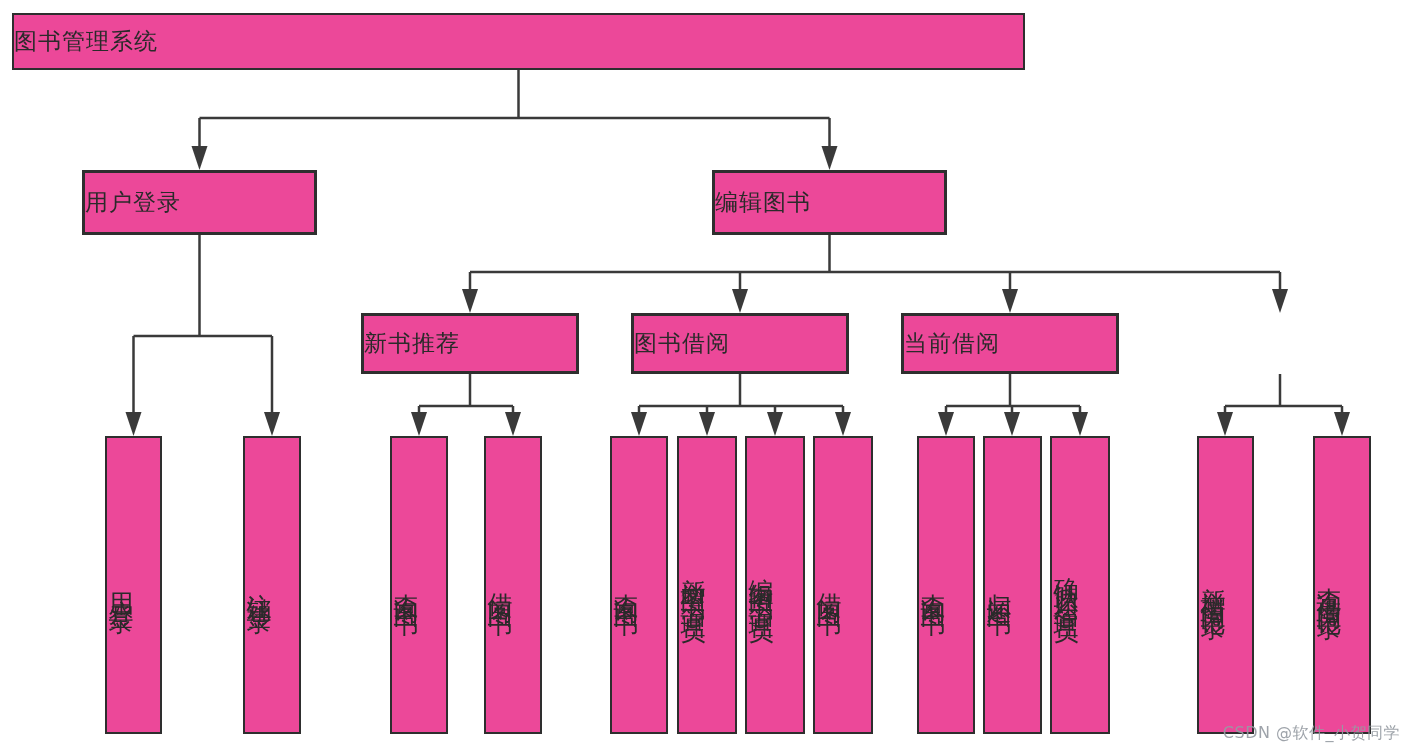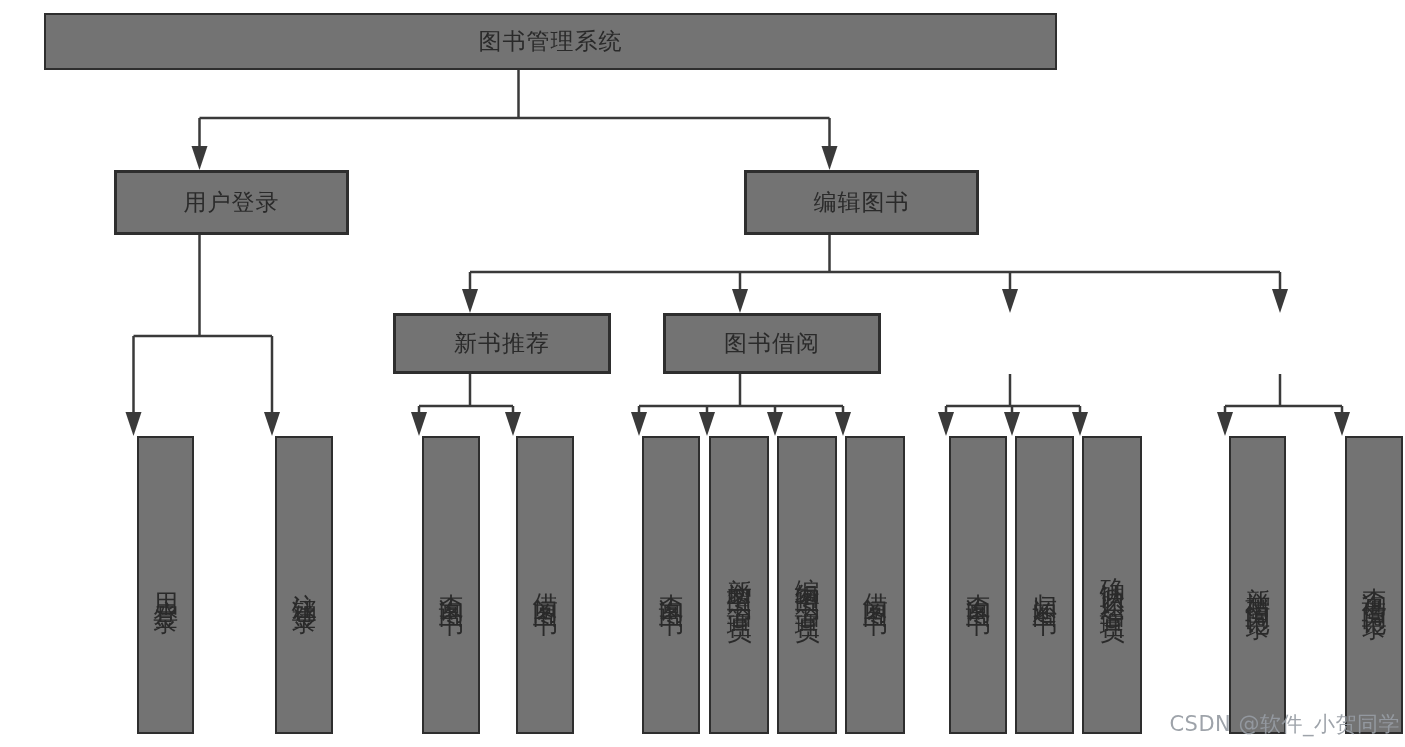--- a/index.html
+++ b/index.html
@@ -17,39 +17,38 @@
     font-family:"DejaVu Sans", sans-serif;
     overflow:hidden;
   }
   .connectors{position:absolute;left:0;top:0;width:1405px;height:747px;}
   .connectors path.l{stroke:var(--line);stroke-width:2.5;fill:none;}
   .connectors path.a{fill:var(--line);stroke:none;}
   .node{
     position:absolute;
     box-sizing:border-box;
     border:3px solid var(--border);
-    background:#737373;
-    display:flex;align-items:center;justify-content:center;
+    background:#ec4899;
+    display:flex;align-items:center;
     color:var(--text);
-    margin-left:32px;
   }
   .node.hlabel{font-size:23px;letter-spacing:1px;white-space:nowrap;}
   .node.root{border-width:2px;}
   .node.leaf{border-width:2.5px;}
   .vtext{
     writing-mode:vertical-rl;
     text-orientation:mixed;
     font-size:25px;
     letter-spacing:6px;
     line-height:1.1;
   }
   .watermark{
     position:absolute;
-    right:5px;bottom:9px;
-    font-size:21px;
+    right:5px;bottom:3px;
+    font-size:16px;
     letter-spacing:0.5px;
     color:var(--watermark);
     opacity:0.92;
     white-space:nowrap;
   }
 </style>
 </head>
 <body>
 
 <div class="canvas">
@@ -126,20 +125,23 @@
   <div class="node hlabel" style="left:712px;top:170px;width:235px;height:65px;">
     <span>编辑图书</span>
   </div>
 
   <div class="node hlabel" style="left:361px;top:313px;width:218px;height:61px;">
     <span>新书推荐</span>
   </div>
   <div class="node hlabel" style="left:631px;top:313px;width:218px;height:61px;">
     <span>图书借阅</span>
   </div>
+  <div class="node hlabel" style="left:901px;top:313px;width:218px;height:61px;">
+    <span>当前借阅</span>
+  </div>
 
   <div class="node leaf" style="left:105px;top:436px;width:57px;height:298px;">
     <span class="vtext">用户登录</span>
   </div>
   <div class="node leaf" style="left:243px;top:436px;width:58px;height:298px;">
     <span class="vtext">注销登录</span>
   </div>
 
   <div class="node leaf" style="left:390px;top:436px;width:58px;height:298px;">
     <span class="vtext">查询图书</span>

